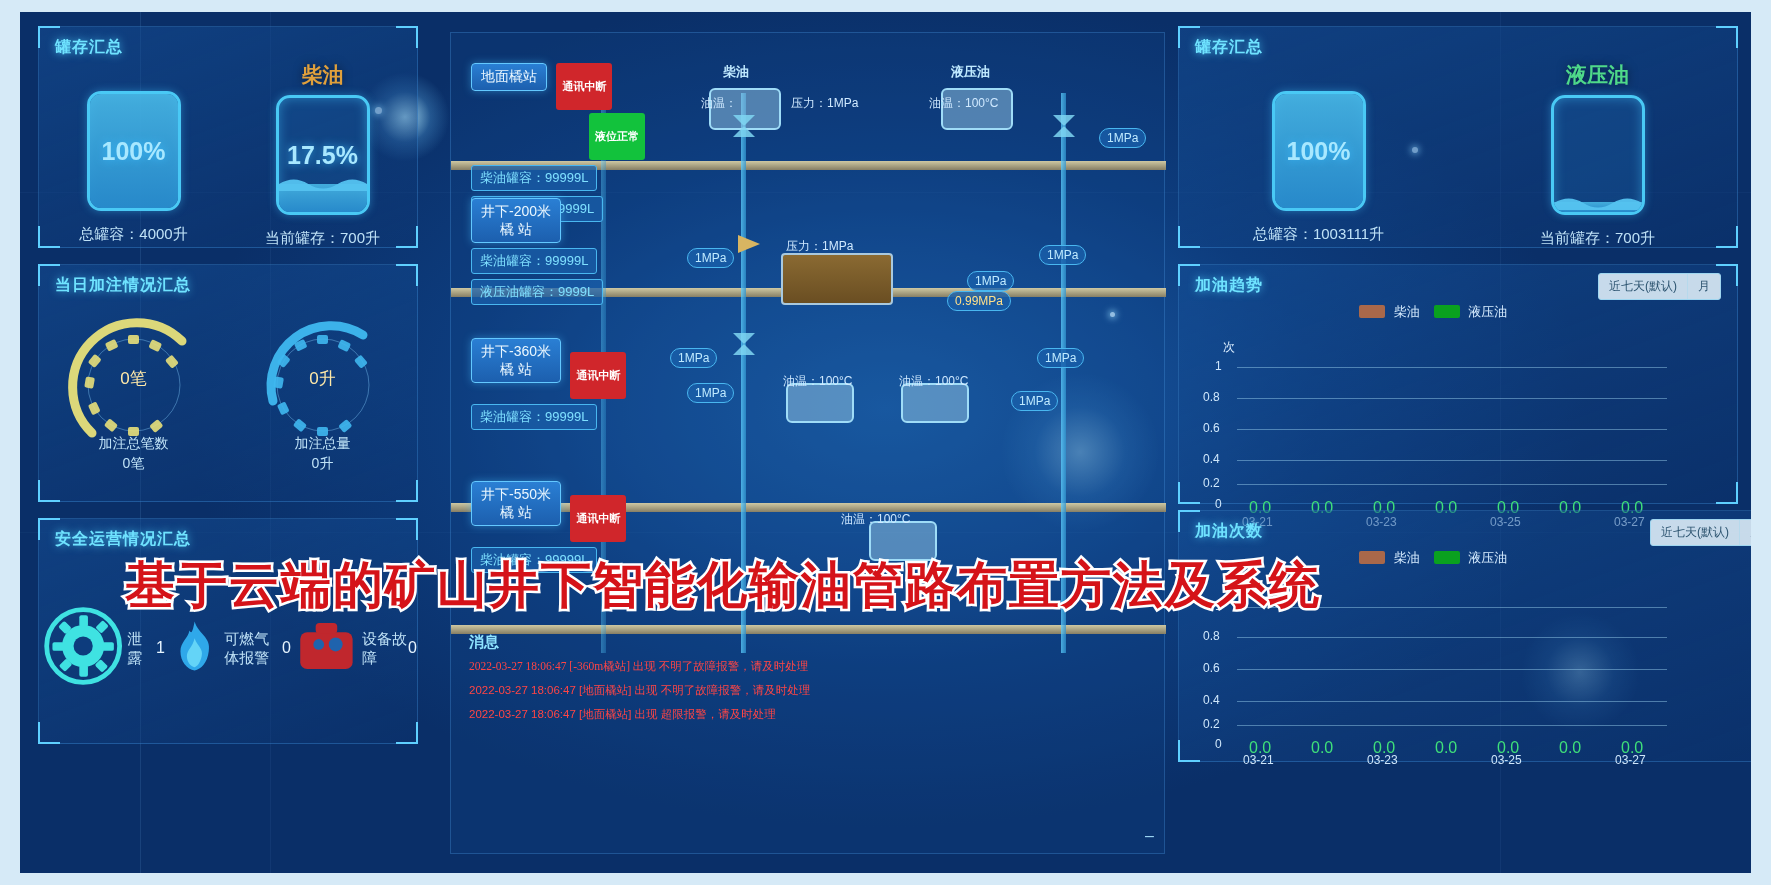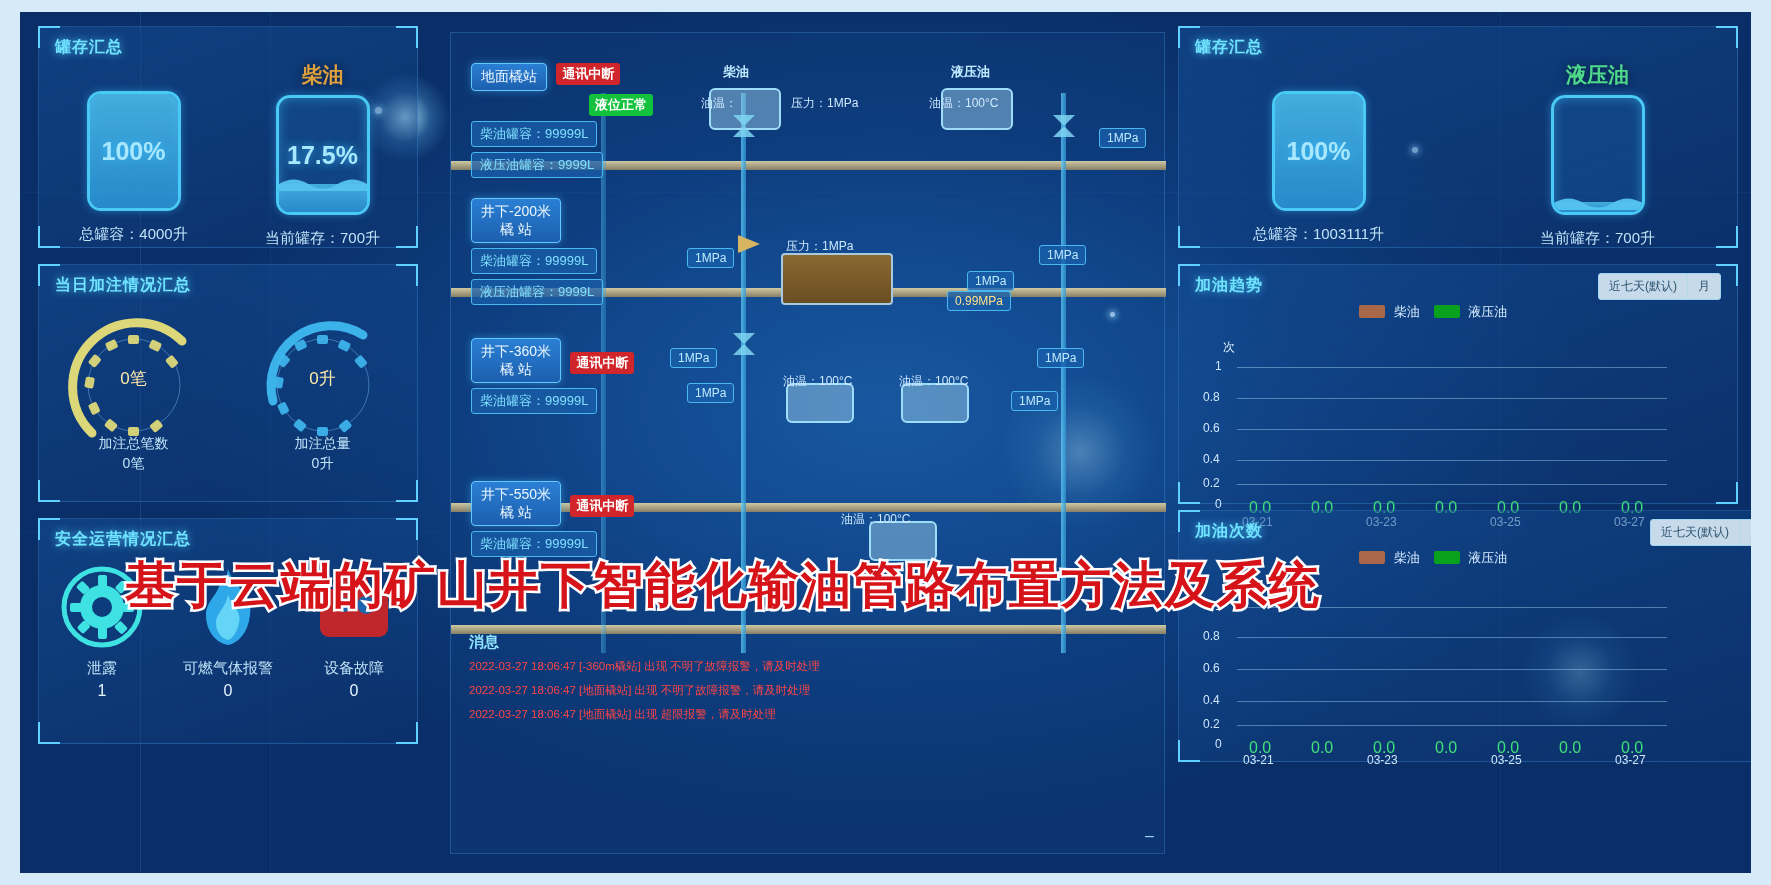--- a/index.html
+++ b/index.html
@@ -48,38 +48,38 @@
   .tankcap { margin-top:14px; font-size:15px; color:#bfe2f7; white-space:nowrap; }
 
   
   .gauges { position:absolute; left:0; top:40px; width:100%; height:150px; display:flex; }
   .gwrap { flex:1; position:relative; display:flex; justify-content:center; }
   .gval { position:absolute; top:62px; width:100%; text-align:center; font-size:17px; color:#ffe9a8; }
   .gcap { position:absolute; width:100%; text-align:center; font-size:14px; color:#bfe2f7; }
 
   
   .safe { position:absolute; left:0; top:42px; width:100%; height:170px; display:flex; }
-  .scol { flex:1; display:flex; flex-direction:column; align-items:center; }
+  .scol { flex:1; display:flex; flex-direction:row; align-items:center; }
   .slab { font-size:15px; color:#bfe2f7; margin-top:6px; }
   .snum { font-size:16px; color:#e7f5ff; margin-top:4px; }
 
   
   #center { position:absolute; left:430px; top:20px; width:715px; height:822px;
     border:1px solid rgba(90,180,255,.25); background:rgba(16,66,135,.25); }
   .stationbox { position:absolute; }
   .sname { display:inline-block; background:linear-gradient(180deg,#2a7fd4,#1c5fae);
     border:1px solid #63c8ff; border-radius:4px; color:#eaf7ff; font-size:14px;
     padding:4px 9px; text-align:center; line-height:1.25; box-shadow:0 0 8px rgba(70,190,255,.45); }
-  .badge { display:inline-block; font-size:13px; padding:2px 6px; border-radius:3px; color:#fff;
+  .badge { display:inline-block; font-size:11px; padding:16px 6px; border-radius:3px; color:#fff;
     font-weight:bold; margin-left:5px; vertical-align:top; }
   .b-red { background:#d0262b; }
   .b-green { background:#12c23c; }
   .tag { display:inline-block; background:rgba(25,95,170,.75); border:1px solid #49b7f0; border-radius:3px;
     color:#7fe0ff; font-size:13px; padding:3px 8px; margin-top:5px; }
-  .mpa { position:absolute; background:rgba(25,95,170,.8); border:1px solid #49b7f0; border-radius:3px;
+  .mpa { position:absolute; background:rgba(25,95,170,.8); border:1px solid #49b7f0; border-radius:10px;
     color:#bfeaff; font-size:12px; padding:2px 7px; }
   .oilinfo { position:absolute; color:#cfe9ff; font-size:12px; }
   .pipe-h { position:absolute; height:9px; background:linear-gradient(180deg,#d8cfa4,#8d8263); opacity:.95; }
   .pipe-v { position:absolute; width:5px; background:linear-gradient(90deg,#5fd0ff,#2f93cf); opacity:.75; }
   .vessel { position:absolute; border:2px solid #9fdcf7; border-radius:6px; background:rgba(150,200,230,.5); }
   .oiltank { position:absolute; border-radius:4px; background:linear-gradient(180deg,#8a6a32,#6a4e22); border:2px solid #a9c9de; }
   .ctitle { position:absolute; color:#8fe4ff; font-size:15px; font-weight:bold; }
   .msg { position:absolute; color:#ff4545; font-size:11.5px; white-space:nowrap; }
   .legend { position:absolute; display:flex; gap:14px; font-size:13px; color:#d6ecff; }
   .lgbox { width:26px; height:13px; border-radius:2px; display:inline-block; margin-right:5px; vertical-align:-2px; }
@@ -329,21 +329,21 @@
         <path d="M2 2 L24 2 L2 24 L24 24 Z" fill="#7fd6f2" opacity=".85"></path>
         </svg>
       <svg style="position:absolute;left:600px;top:80px;" width="26" height="26">
         <path d="M2 2 L24 2 L2 24 L24 24 Z" fill="#7fd6f2" opacity=".85"></path>
         </svg>
       <svg style="position:absolute;left:285px;top:200px;" width="26" height="22">
         <path d="M2 2 L24 11 L2 20 Z" fill="#d8b562"></path>
         </svg>
 
       <div class="ctitle" style="left:18px;top:600px;">消息</div>
-      <div class="msg" style="left:18px;top:626px;">2022-03-27 18:06:47 [-360m橇站] 出现 不明了故障报警，请及时处理</div>
+      <div class="msg" style="left:18px;top:626px;font-family:Liberation Serif, serif;">2022-03-27 18:06:47 [-360m橇站] 出现 不明了故障报警，请及时处理</div>
       <div class="msg" style="left:18px;top:650px;">2022-03-27 18:06:47 [地面橇站] 出现 不明了故障报警，请及时处理</div>
       <div class="msg" style="left:18px;top:674px;">2022-03-27 18:06:47 [地面橇站] 出现 超限报警，请及时处理</div>
       <div style="position:absolute;right:10px;bottom:8px;color:#9fd8f5;font-size:16px;">–</div>
     </div>
 
     <div class="panel" style="left:1158px;top:14px;width:560px;height:222px;">
       <span class="corner c-tl"></span>
         <span class="corner c-tr"></span>
       <span class="corner c-bl"></span>
         <span class="corner c-br"></span>

